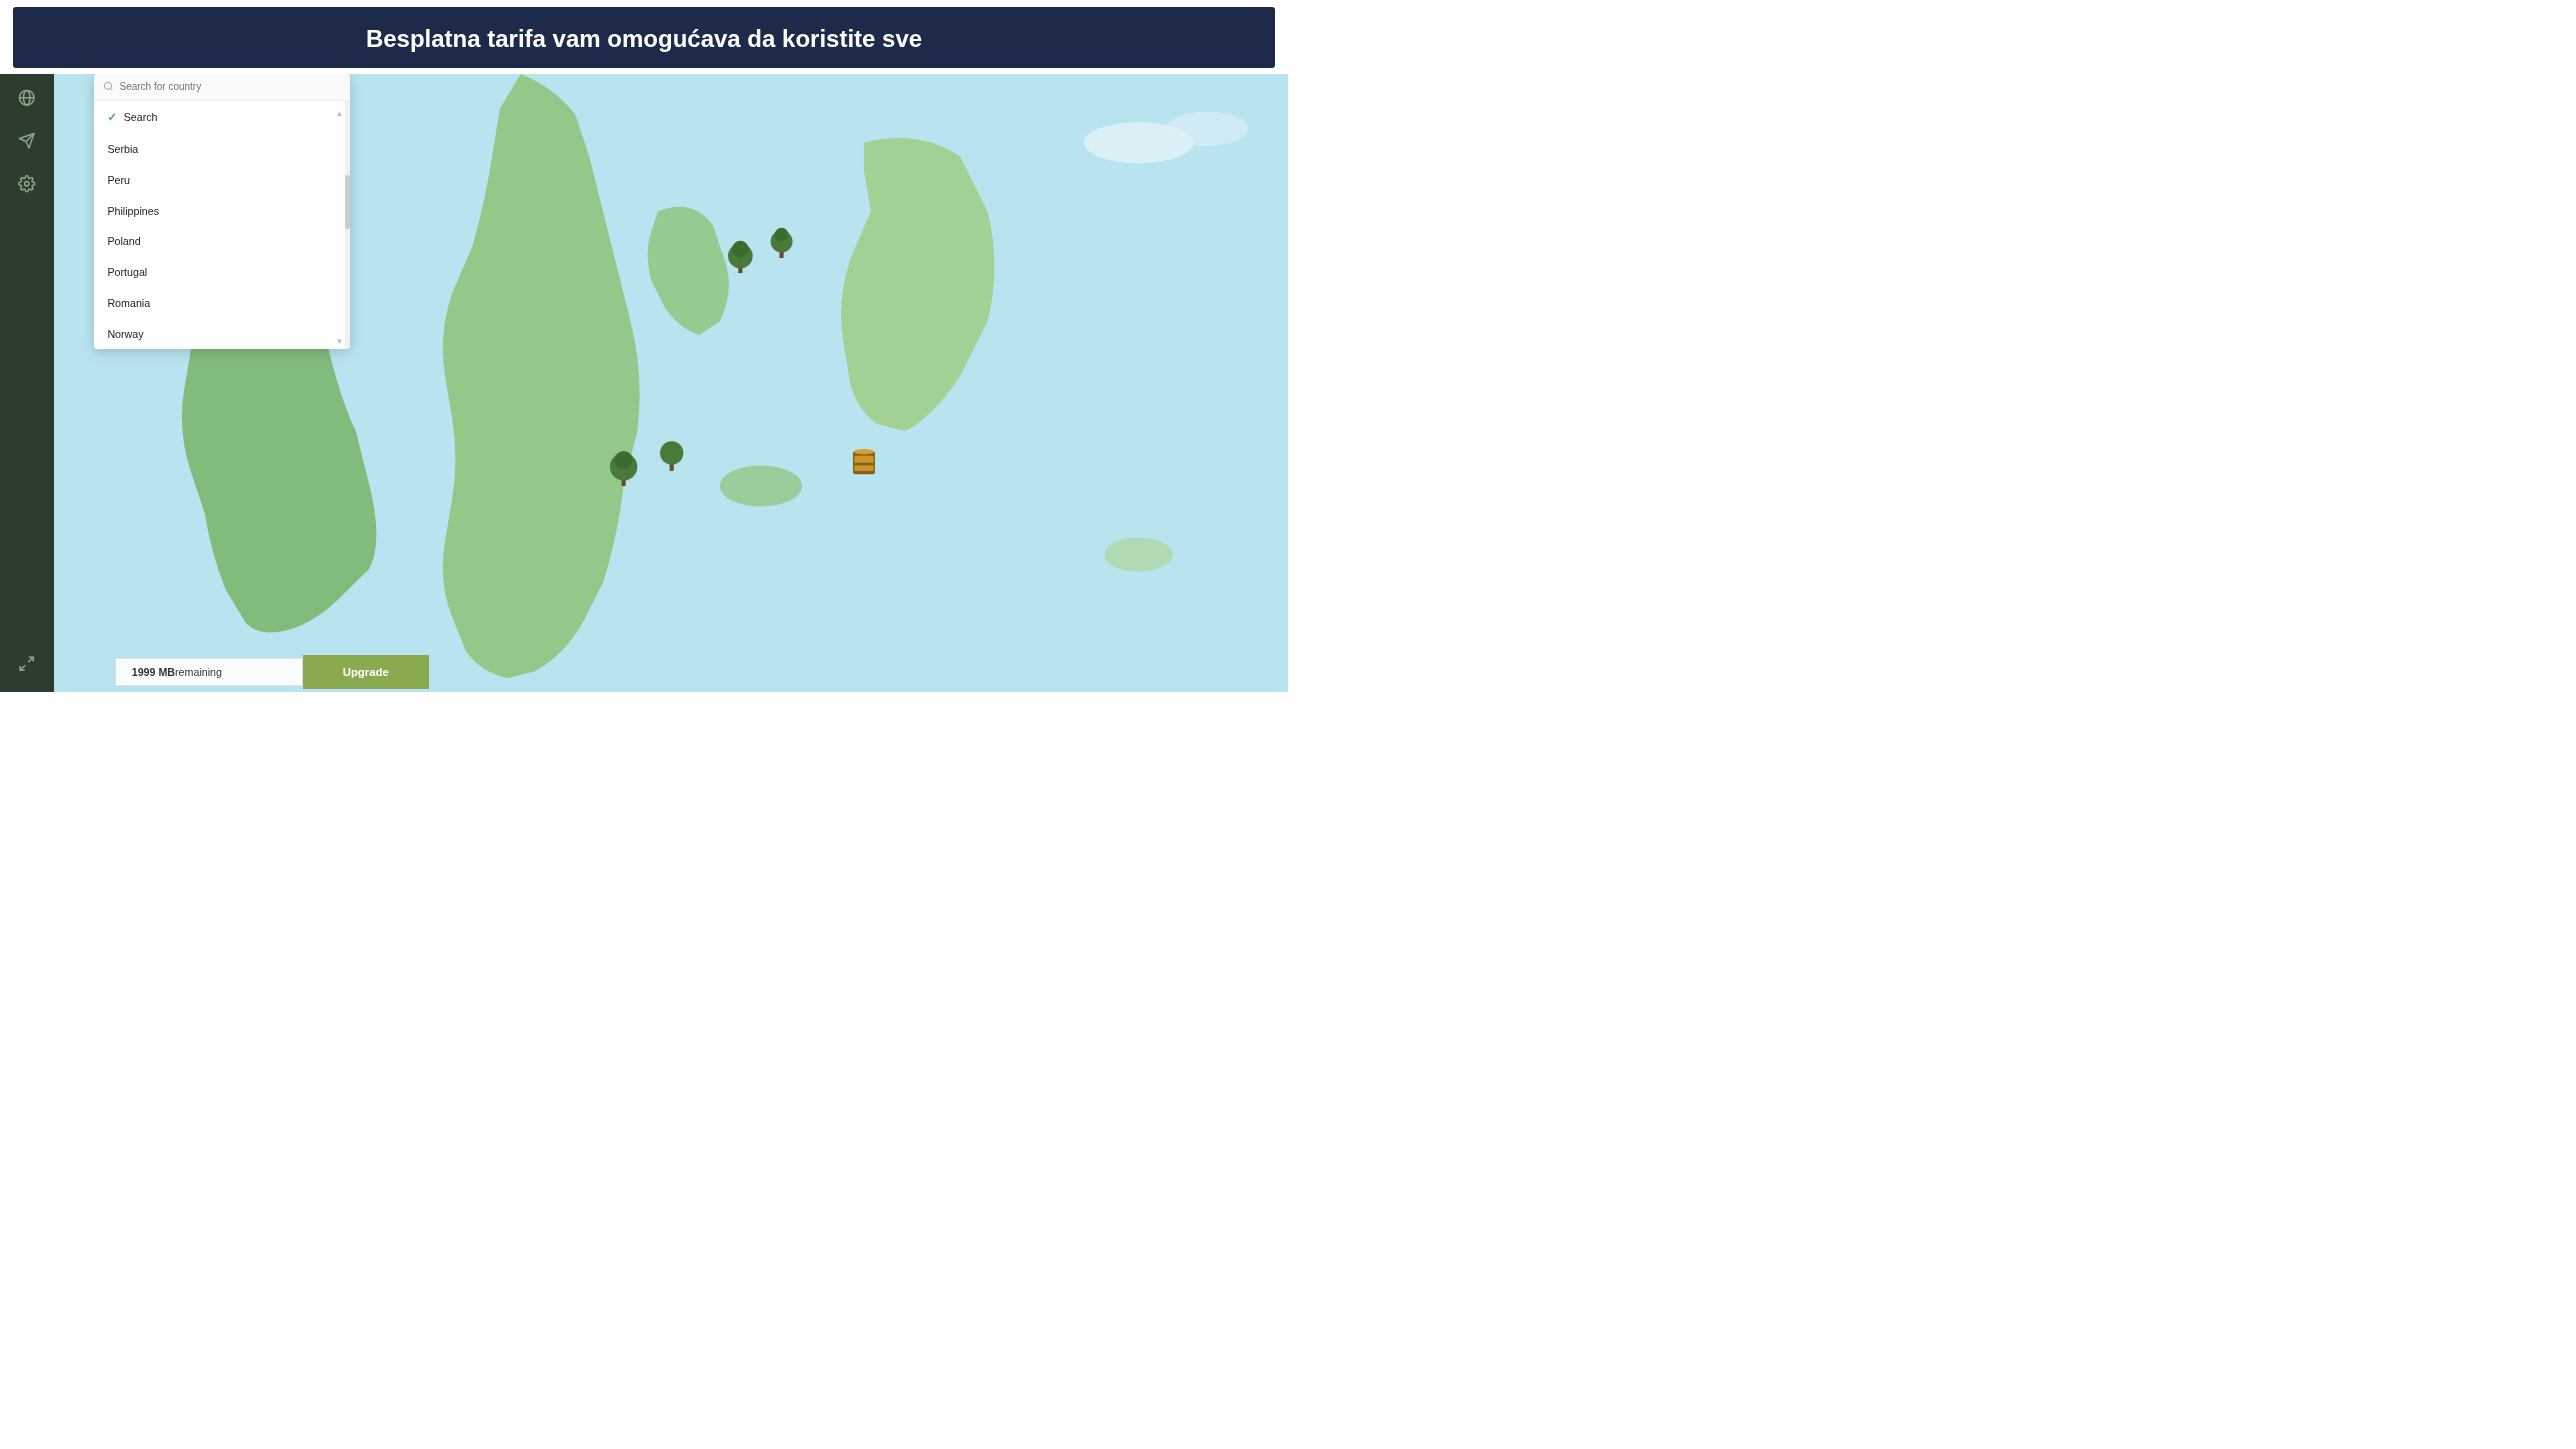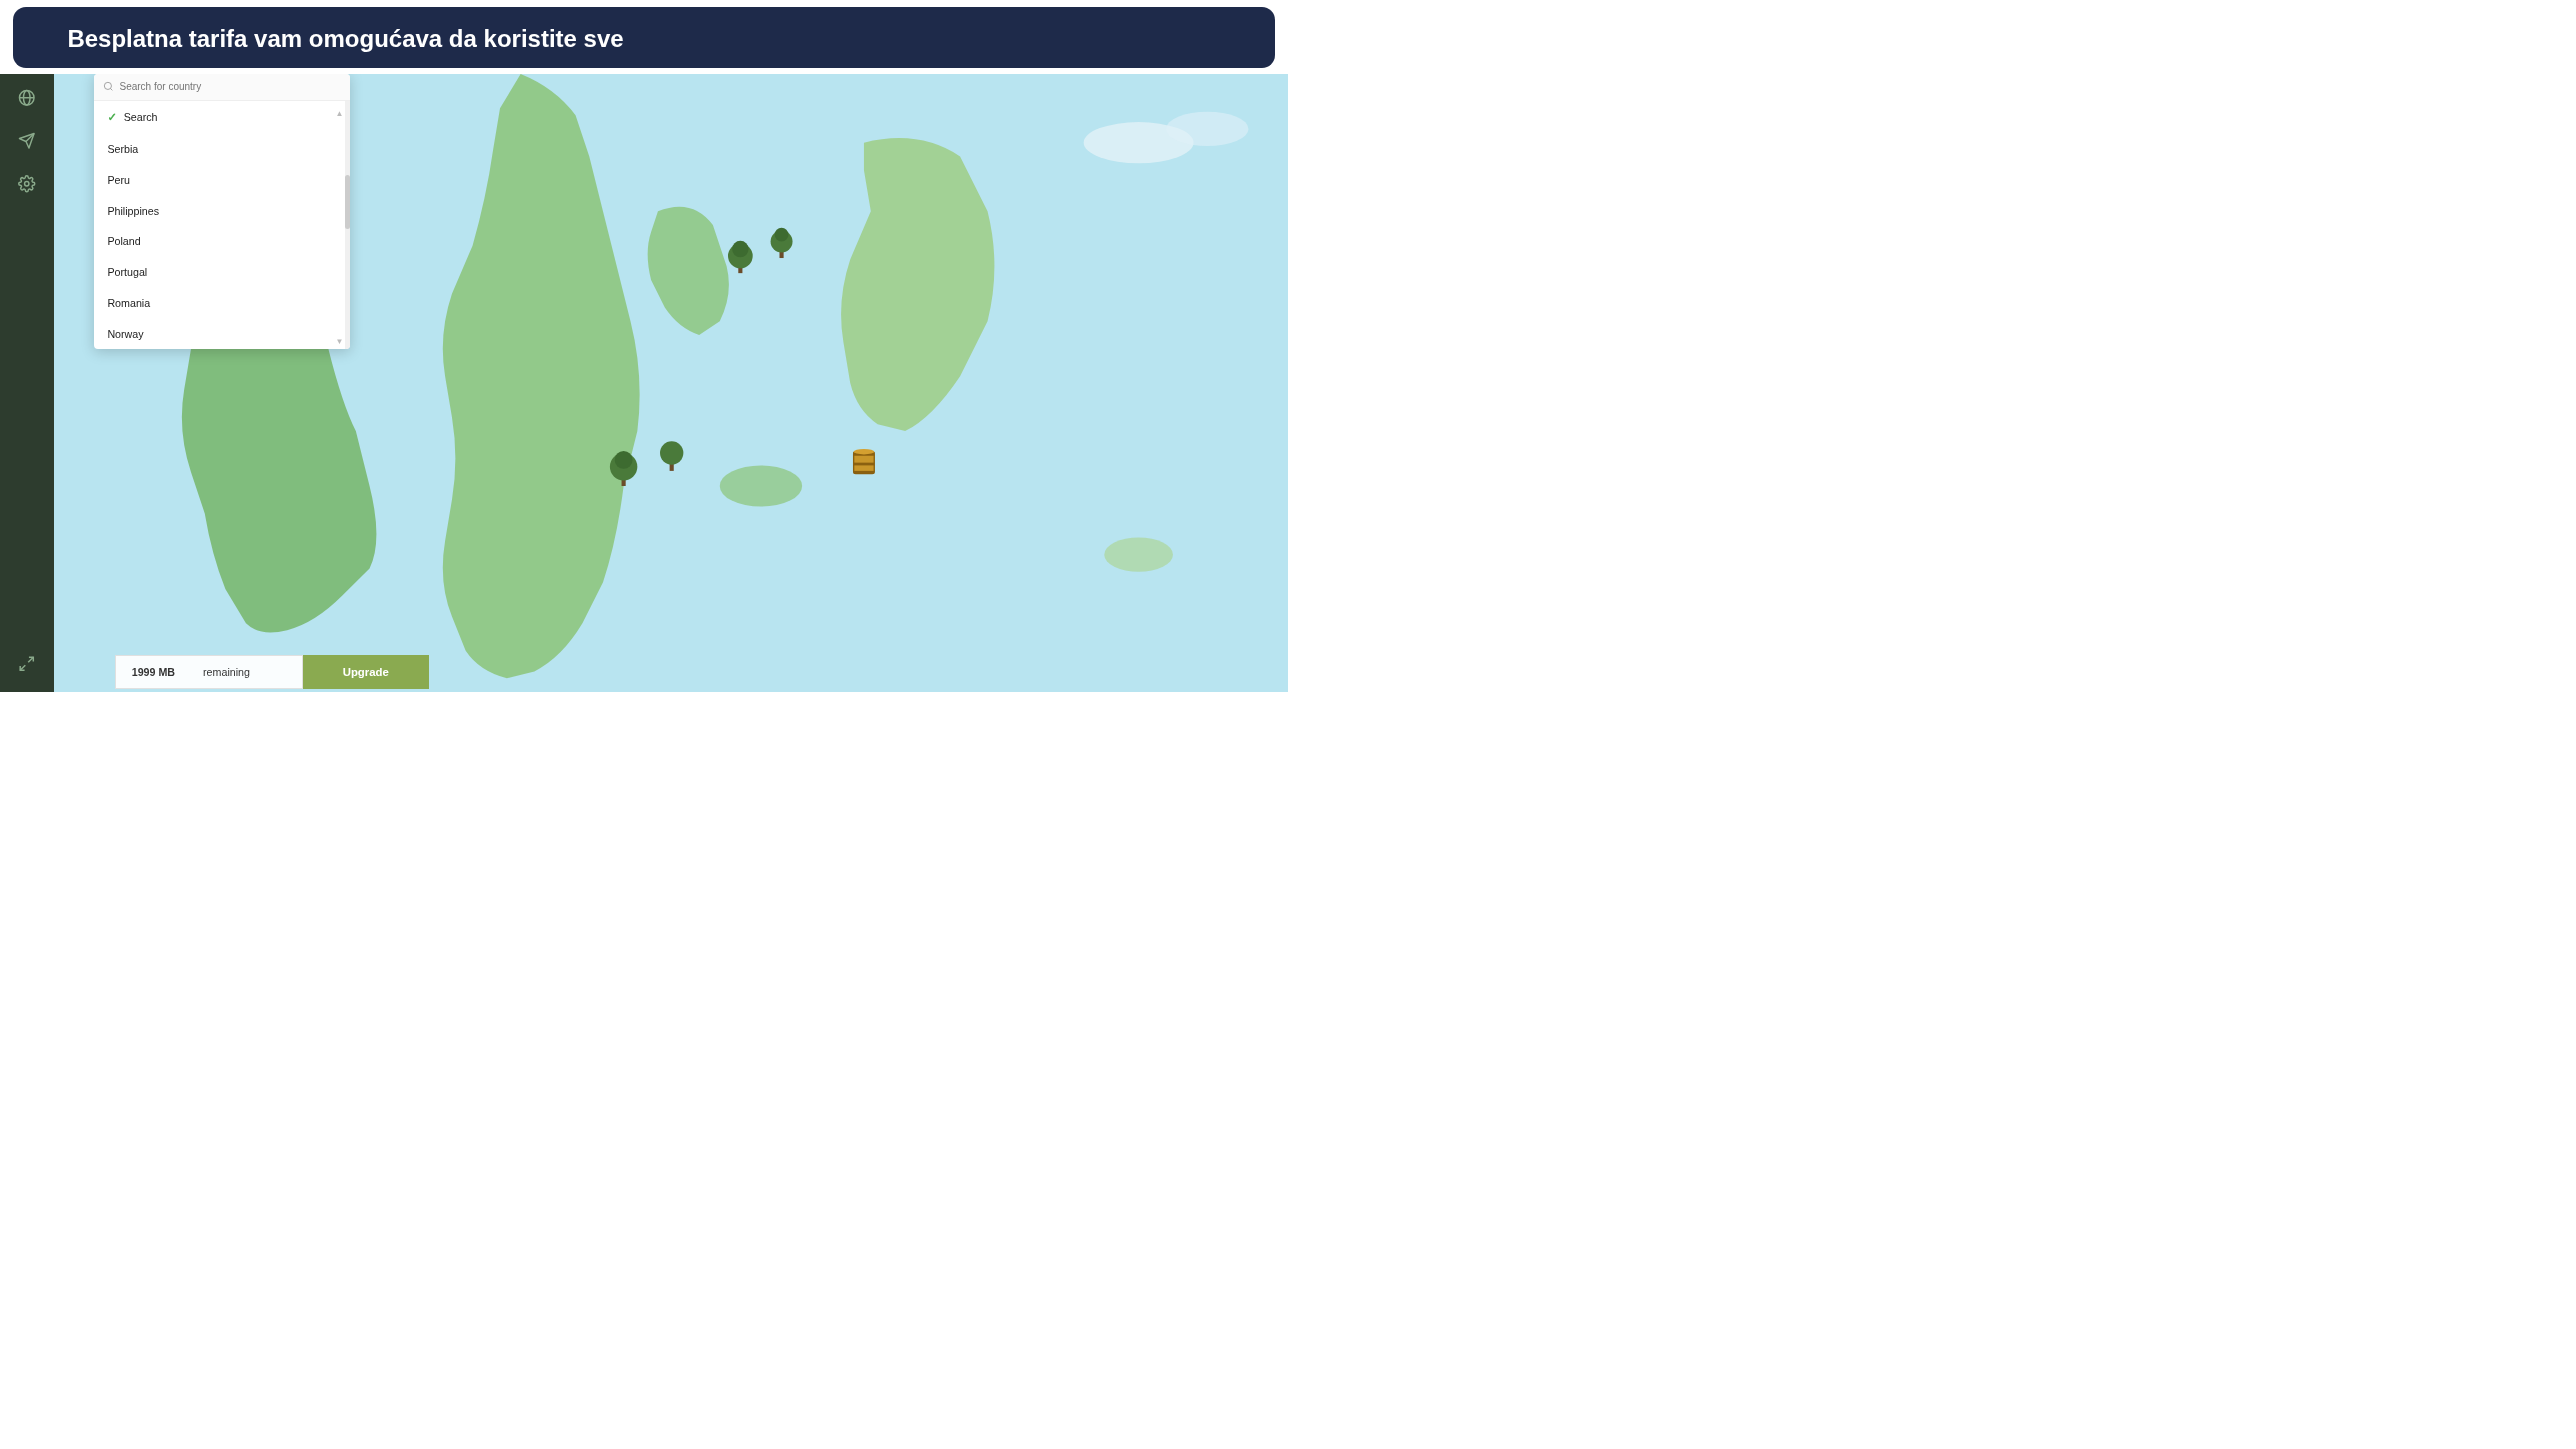--- a/index.html
+++ b/index.html
@@ -8,25 +8,26 @@
       height: 725px;
       font-family: -apple-system, BlinkMacSystemFont, 'Segoe UI', sans-serif;
       overflow: hidden;
       background: #fff;
     }
 
     
     .top-banner {
       background: #1e2a4a;
       color: #fff;
+      text-align: center;
       padding: 16px 54px 13.4px;
       font-size: 24px;
       font-weight: 700;
       line-height: 1.35;
-      border-radius: 13px;
+      border-radius: 3px;
       margin: 6.7px 13.4px 0;
     }
 
     
     .app-container {
       display: flex;
       width: 100%;
       height: calc(100% - 107px);
       margin-top: 5.4px;
       position: relative;
@@ -163,28 +164,27 @@
       height: 40px;
       display: flex;
       align-items: center;
       z-index: 50;
     }
 
     .data-remaining {
       background: rgba(255,255,255,0.92);
       border: 0.7px solid #e0e0e0;
       padding: 0 16px;
-      height: 34px;
+      height: 28px;
       display: flex;
       align-items: center;
       font-size: 10.7px;
       color: #333;
       min-width: 188px;
       margin-left: 6.7px;
-      gap: 28px;
     }
 
     .data-remaining .bold { font-weight: 700; }
 
     .upgrade-btn {
       background: #8aaa50;
       color: #fff;
       border: none;
       height: 34px;
       padding: 0 40px;

